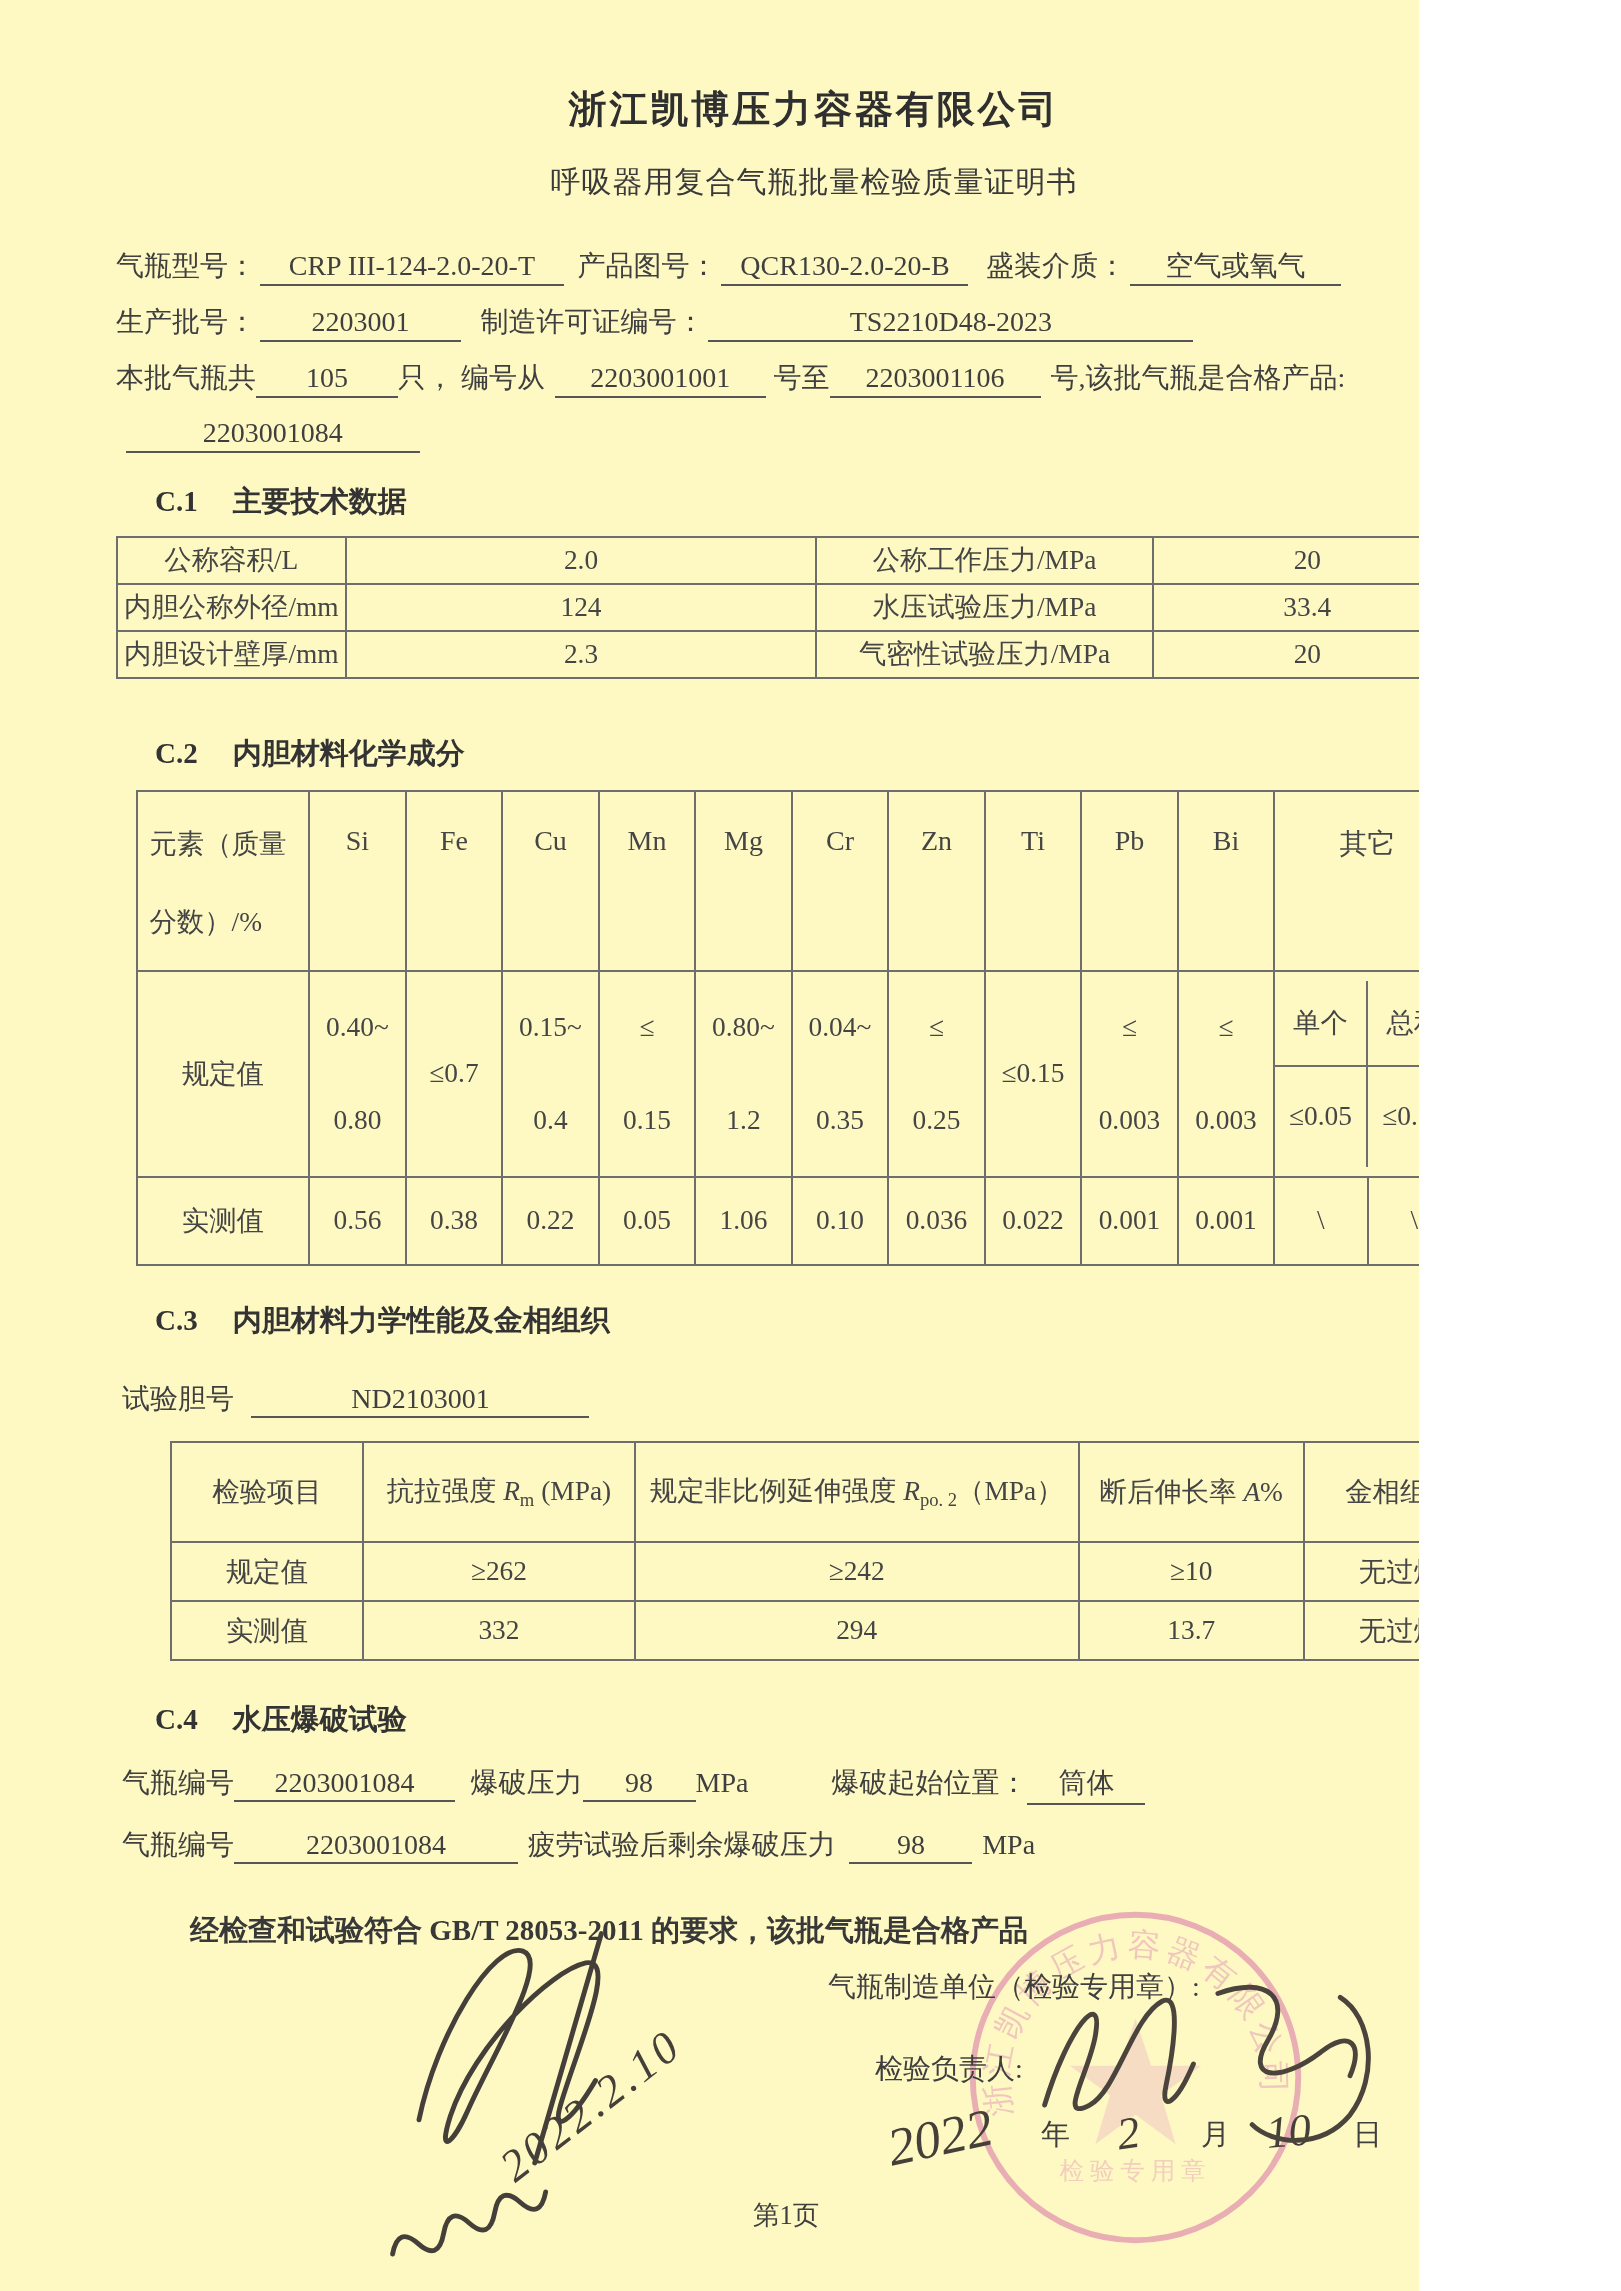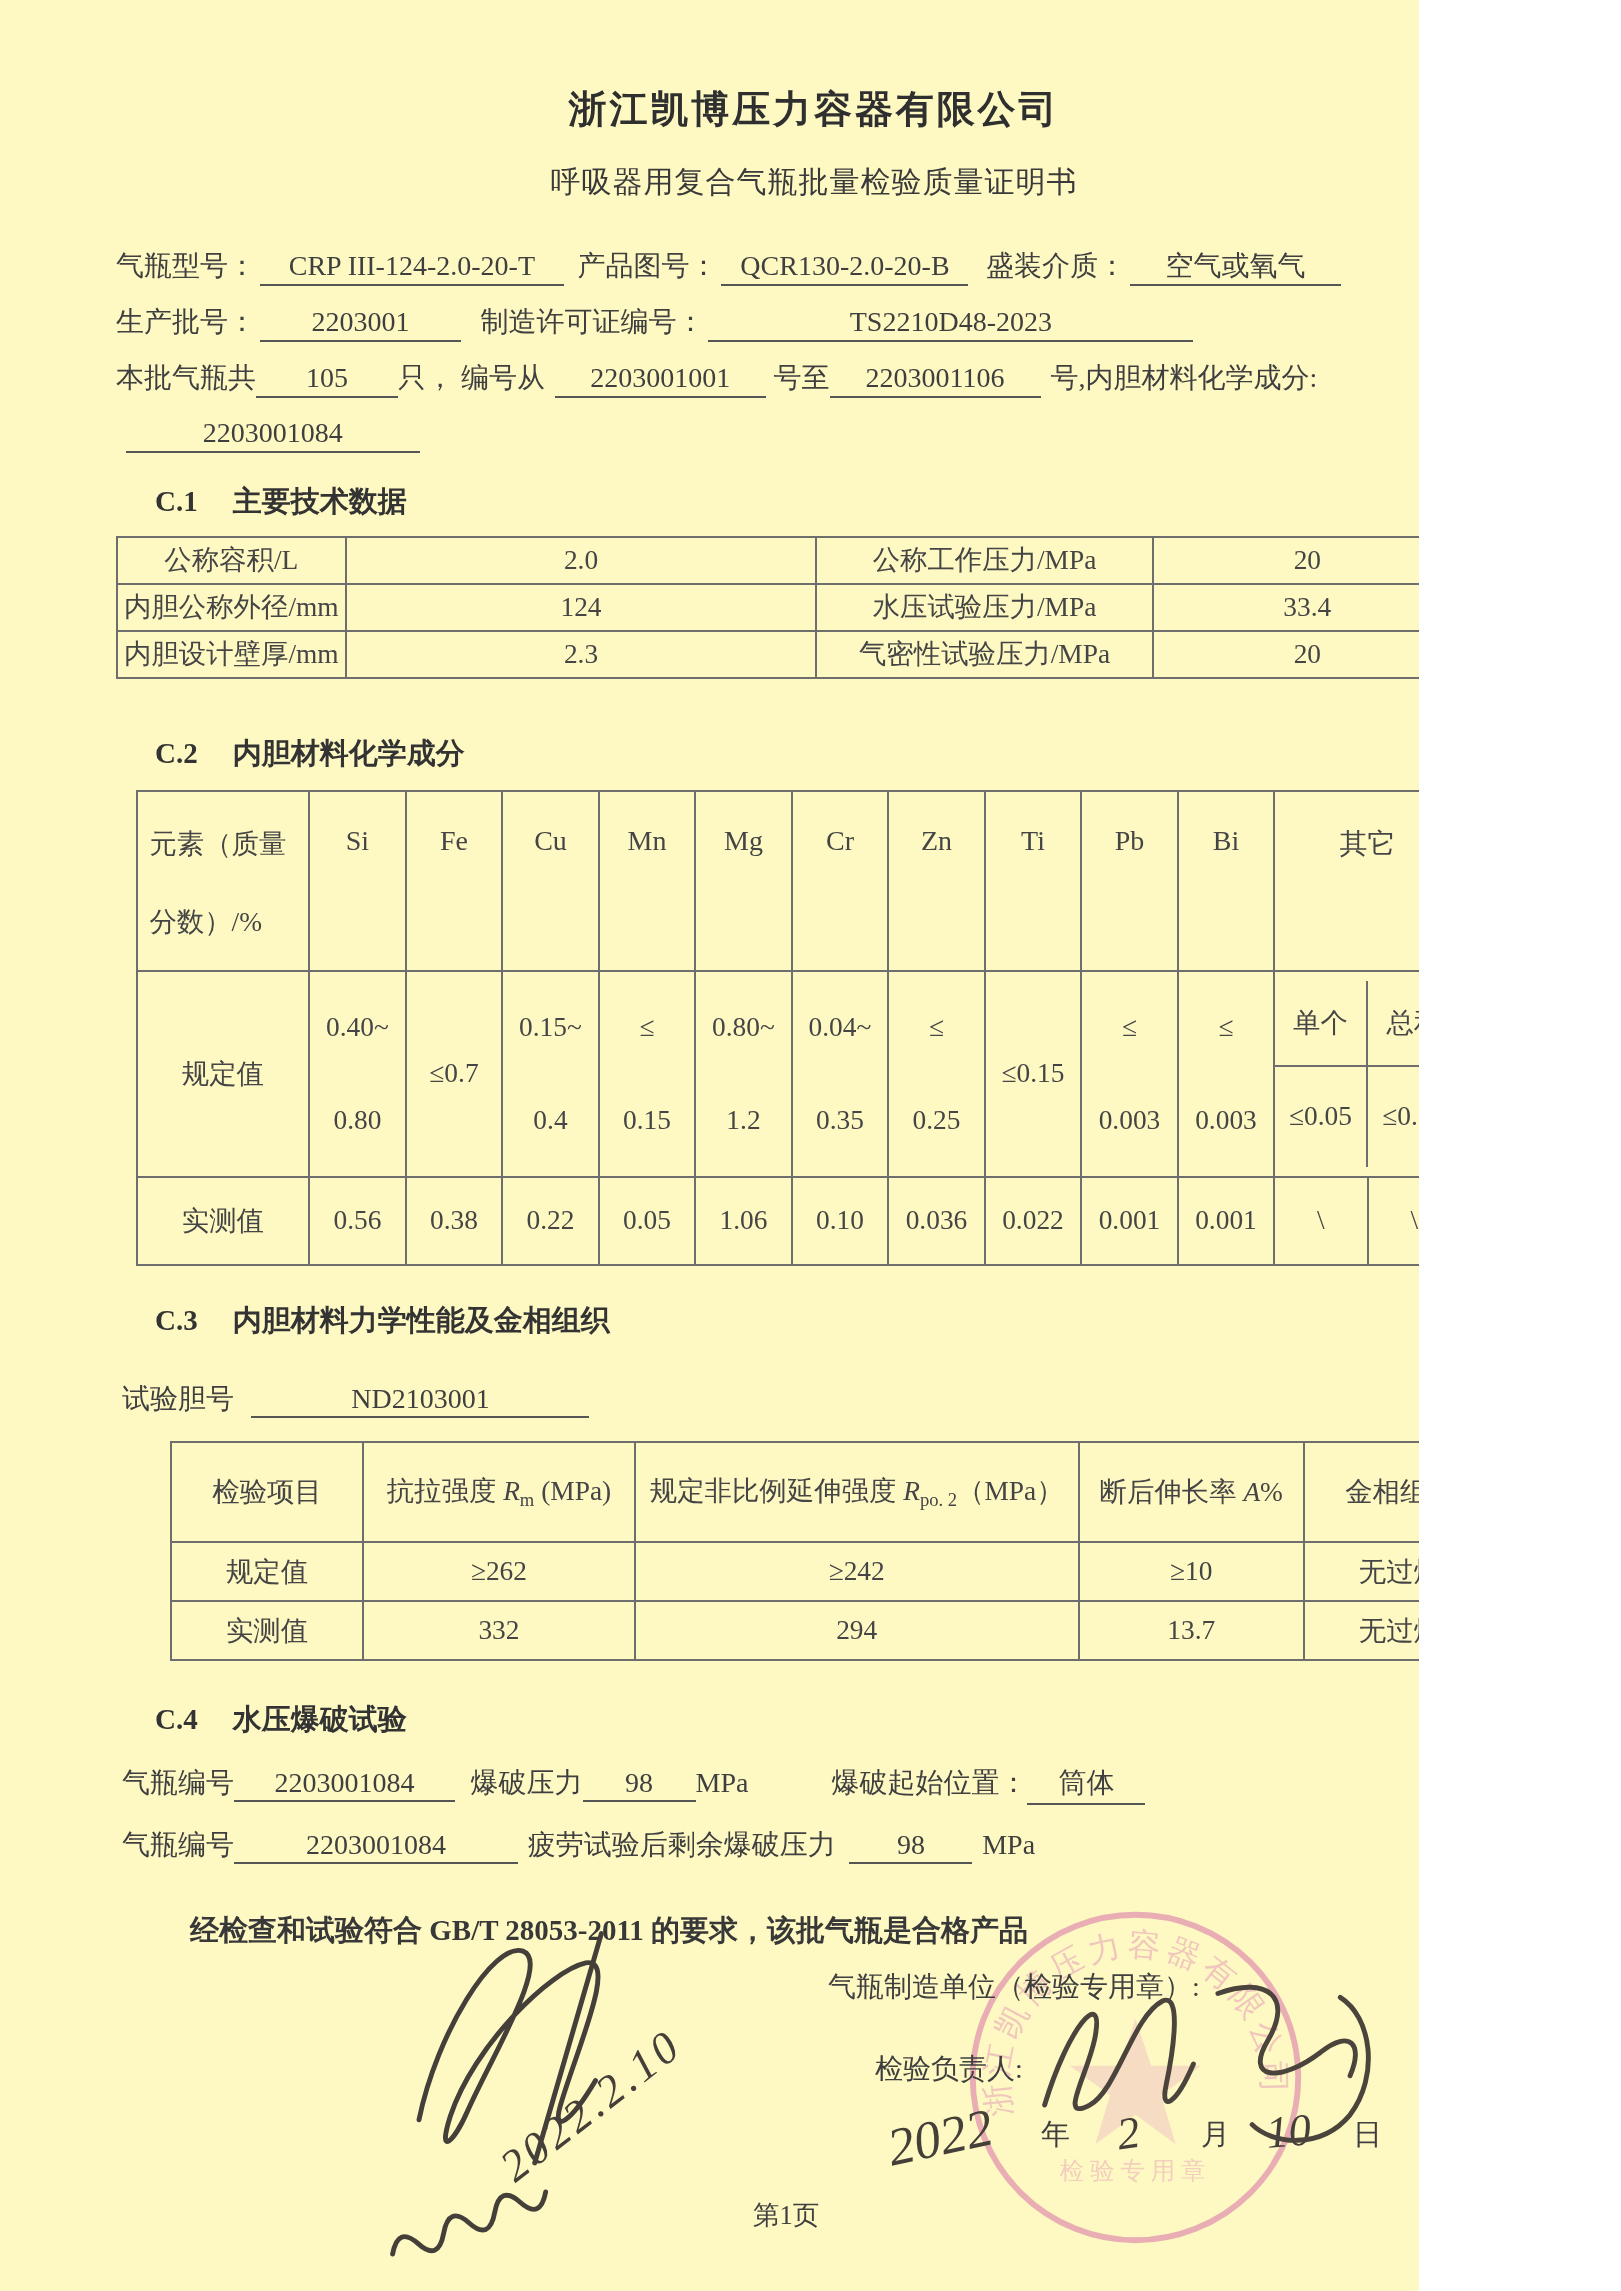--- a/index.html
+++ b/index.html
@@ -85,21 +85,21 @@
         <span class="lbl" style="margin-left:19.6px">制造许可证编号：</span>
         <span class="u" style="width:485px">TS2210D48-2023</span>
       </div>
       <div class="frow">
         <span>本批气瓶共</span>
         <span class="u" style="width:142px">105</span>
         <span>只， 编号从</span>
         <span class="u" style="width:211px;margin-left:9.8px">2203001001</span>
         <span style="margin-left:7.8px">号至</span>
         <span class="u" style="width:211px">2203001106</span>
-        <span style="margin-left:9.8px">号,内胆材料化学成分:</span>
+        <span style="margin-left:9.8px">号,该批气瓶是合格产品:</span>
       </div>
       <div class="frow">
         <span class="u" style="width:294px;margin-left:9.8px">2203001084</span>
       </div>
     </div>
 
     <div class="sec-h">
       <span class="sec-no">C.1</span><span>主要技术数据</span>
     </div>
 

